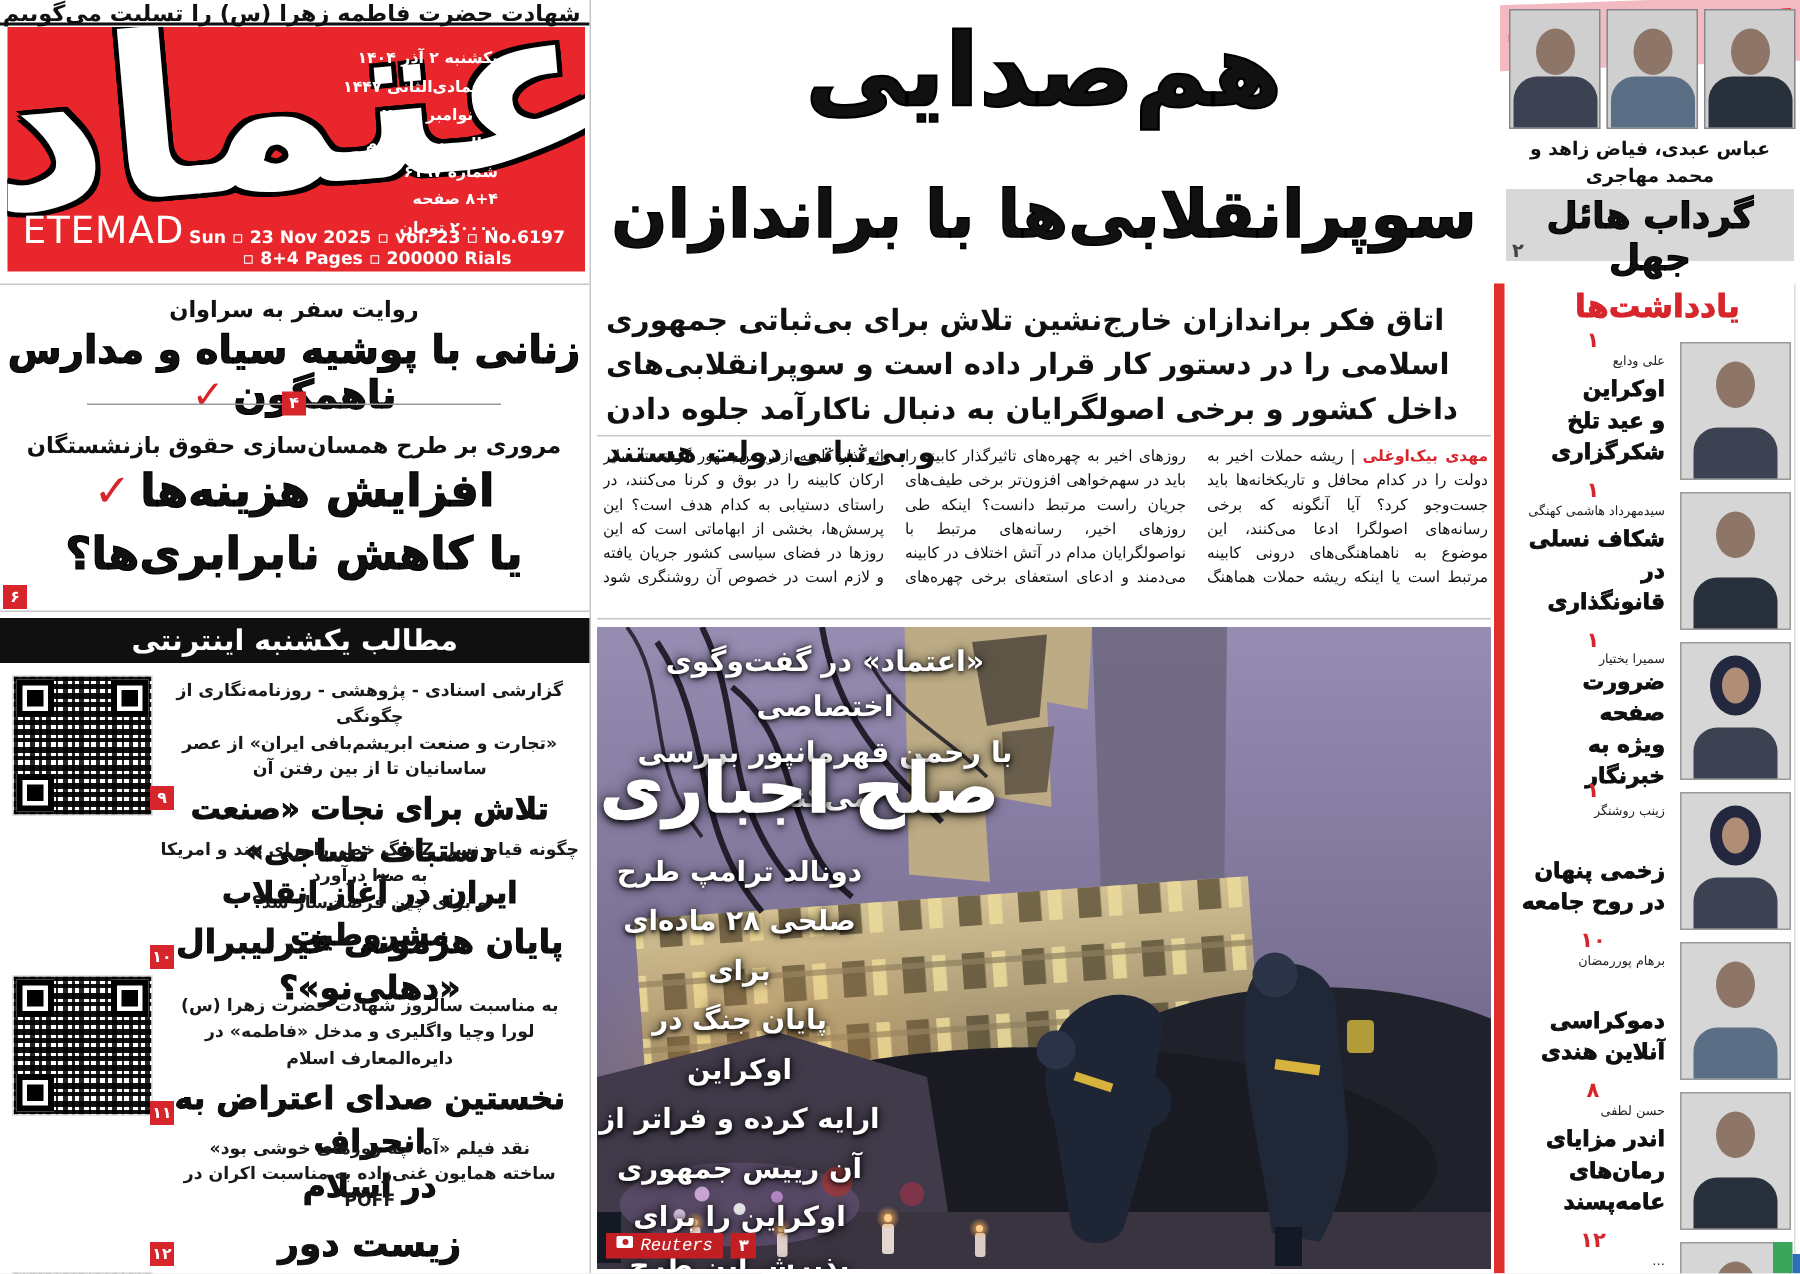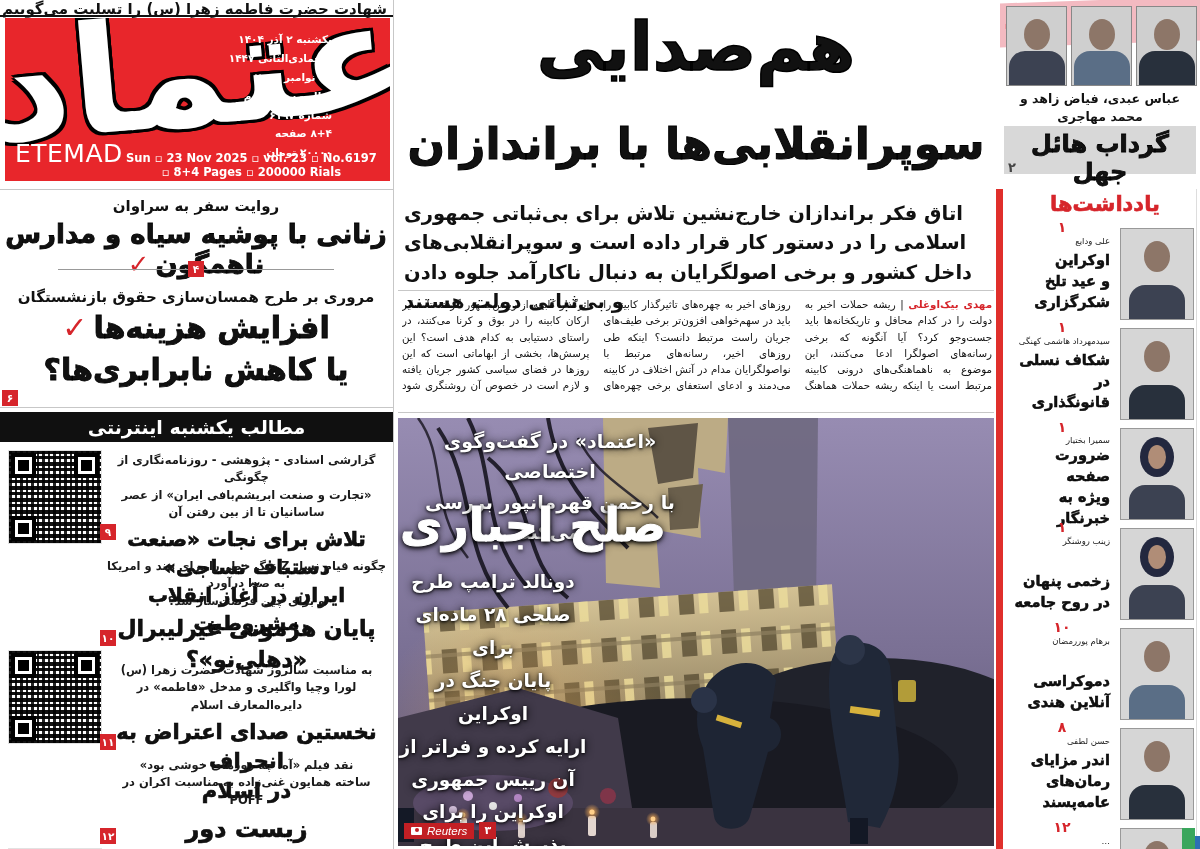--- a/index.html
+++ b/index.html
@@ -64,21 +64,21 @@
              text-align:center;direction:rtl;line-height:1.6;
              text-shadow:0 1px 3px #000,0 0 8px rgba(0,0,0,.9)}
   .ph-title{left:0px;top:80px;width:270px;font-size:46px;font-weight:bold;color:#fff;
             text-align:center;direction:rtl;-webkit-text-stroke:1px #fff;
             text-shadow:0 2px 4px #000,0 0 10px rgba(0,0,0,.85)}
   .ph-deck{left:0px;top:148px;width:190px;font-size:18.5px;font-weight:bold;color:#fff;
            text-align:center;direction:rtl;line-height:1.78;
            text-shadow:0 1px 3px #000,0 0 8px rgba(0,0,0,.9)}
   .credit{left:6px;bottom:7px;display:flex;gap:5px;align-items:center}
   .credit-badge{background:#c21f24;color:#fff;font-size:11.5px;padding:2px 7px;display:flex;
-                align-items:center;gap:5px;font-family:Liberation Sans, sans-serif;font-style:italic}
+                gap:5px;font-family:Liberation Mono, monospace;font-style:italic}
   .cam{width:11px;height:8px;background:#fff;border-radius:1px;position:relative;display:inline-block}
   .cam::after{content:"";position:absolute;left:3.5px;top:1.5px;width:4px;height:4px;border-radius:50%;background:#c21f24}
   .credit-page{background:#c21f24;color:#fff;width:17px;height:17px;display:flex;align-items:center;
                justify-content:center;font-weight:bold;font-size:11px}
 
   
   .ribbon{left:1000px;top:0;width:200px;height:44px;background:#f3bac1;transform:skewY(-2deg);
           display:flex;justify-content:space-between;align-items:center;padding:0 4px;box-sizing:border-box}
   .ribbon span{color:#e8262b;font-size:30px;font-weight:bold;-webkit-text-stroke:1px #e8262b}
   .trow{left:1006px;top:6px;display:flex;gap:4px;z-index:2}

